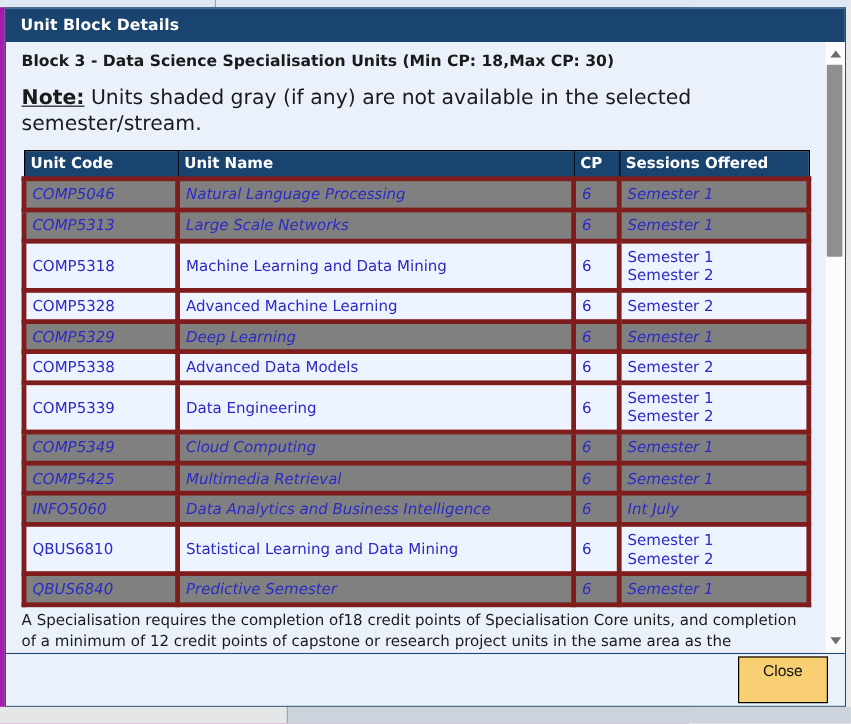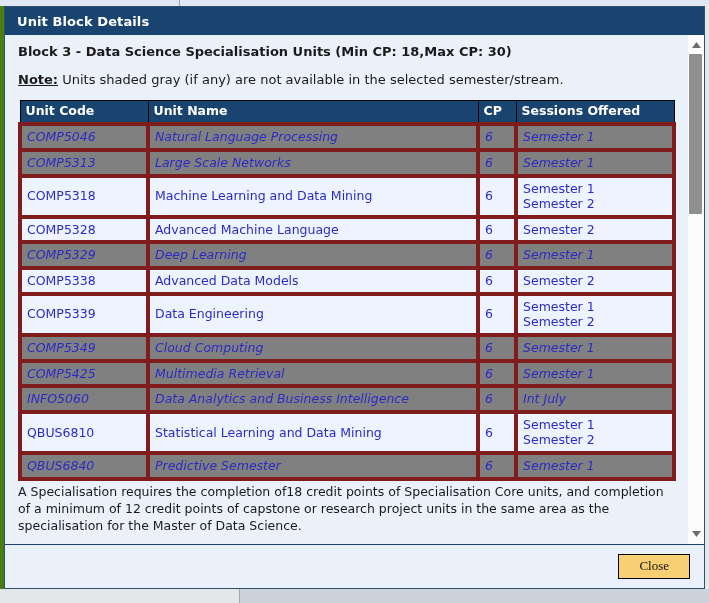--- a/index.html
+++ b/index.html
@@ -9,21 +9,21 @@
     height: 603px;
     overflow: hidden;
     background: #e9e9e9;
     font-family: "DejaVu Sans", sans-serif;
   }
 
   #page {
     position: relative;
     width: 574px;
     height: 603px;
-    background: #4d7c0f;
+    background: #a21caf;
   }
 
   
   .page-backdrop-top {
     position: absolute;
     left: 0; top: 0;
     width: 709px; height: 6px;
     background: #dfe7f2;
   }
   .page-backdrop-tick {
@@ -102,21 +102,21 @@
 
   .block-title {
     font-size: 13px;
     font-weight: bold;
     color: #1a1a1a;
     margin: 0 0 13px 0;
     line-height: 1.1;
   }
 
   .note-line {
-    font-size: 13px;
+    font-size: 17px;
     color: #1a1a1a;
     margin: 0 0 12px 0;
     line-height: 1.2;
   }
   .note-label {
     font-weight: bold;
     text-decoration: underline;
   }
 
   
@@ -223,22 +223,22 @@
     display: flex;
     align-items: center;
     justify-content: flex-end;
     padding-right: 14px;
   }
   .close-button {
     background: #f8cf72;
     border: 1px solid #000000;
     color: #111111;
     font-size: 13px;
-    font-family: Liberation Serif, serif;
-    padding: 4px 20px 5px 20px;
+    font-family: Liberation Sans, sans-serif;
+    padding: 4px 20px 18px 20px;
     cursor: pointer;
     line-height: 1.1;
     margin-left: 27px;
   }
 </style>
 </head>
 <body>
 
 <div id="page">
 
@@ -300,21 +300,21 @@
                 <td>COMP5318</td>
                 <td>Machine Learning and Data Mining</td>
                 <td>6</td>
                 <td>
                   <span class="sess-line">Semester 1</span>
                   <span class="sess-line">Semester 2</span>
                 </td>
               </tr>
               <tr class="row-normal">
                 <td>COMP5328</td>
-                <td>Advanced Machine Language</td>
+                <td>Advanced Machine Learning</td>
                 <td>6</td>
                 <td>
                   <span class="sess-line">Semester 2</span>
                 </td>
               </tr>
               <tr class="row-shaded">
                 <td>COMP5329</td>
                 <td>Deep Learning</td>
                 <td>6</td>
                 <td>

